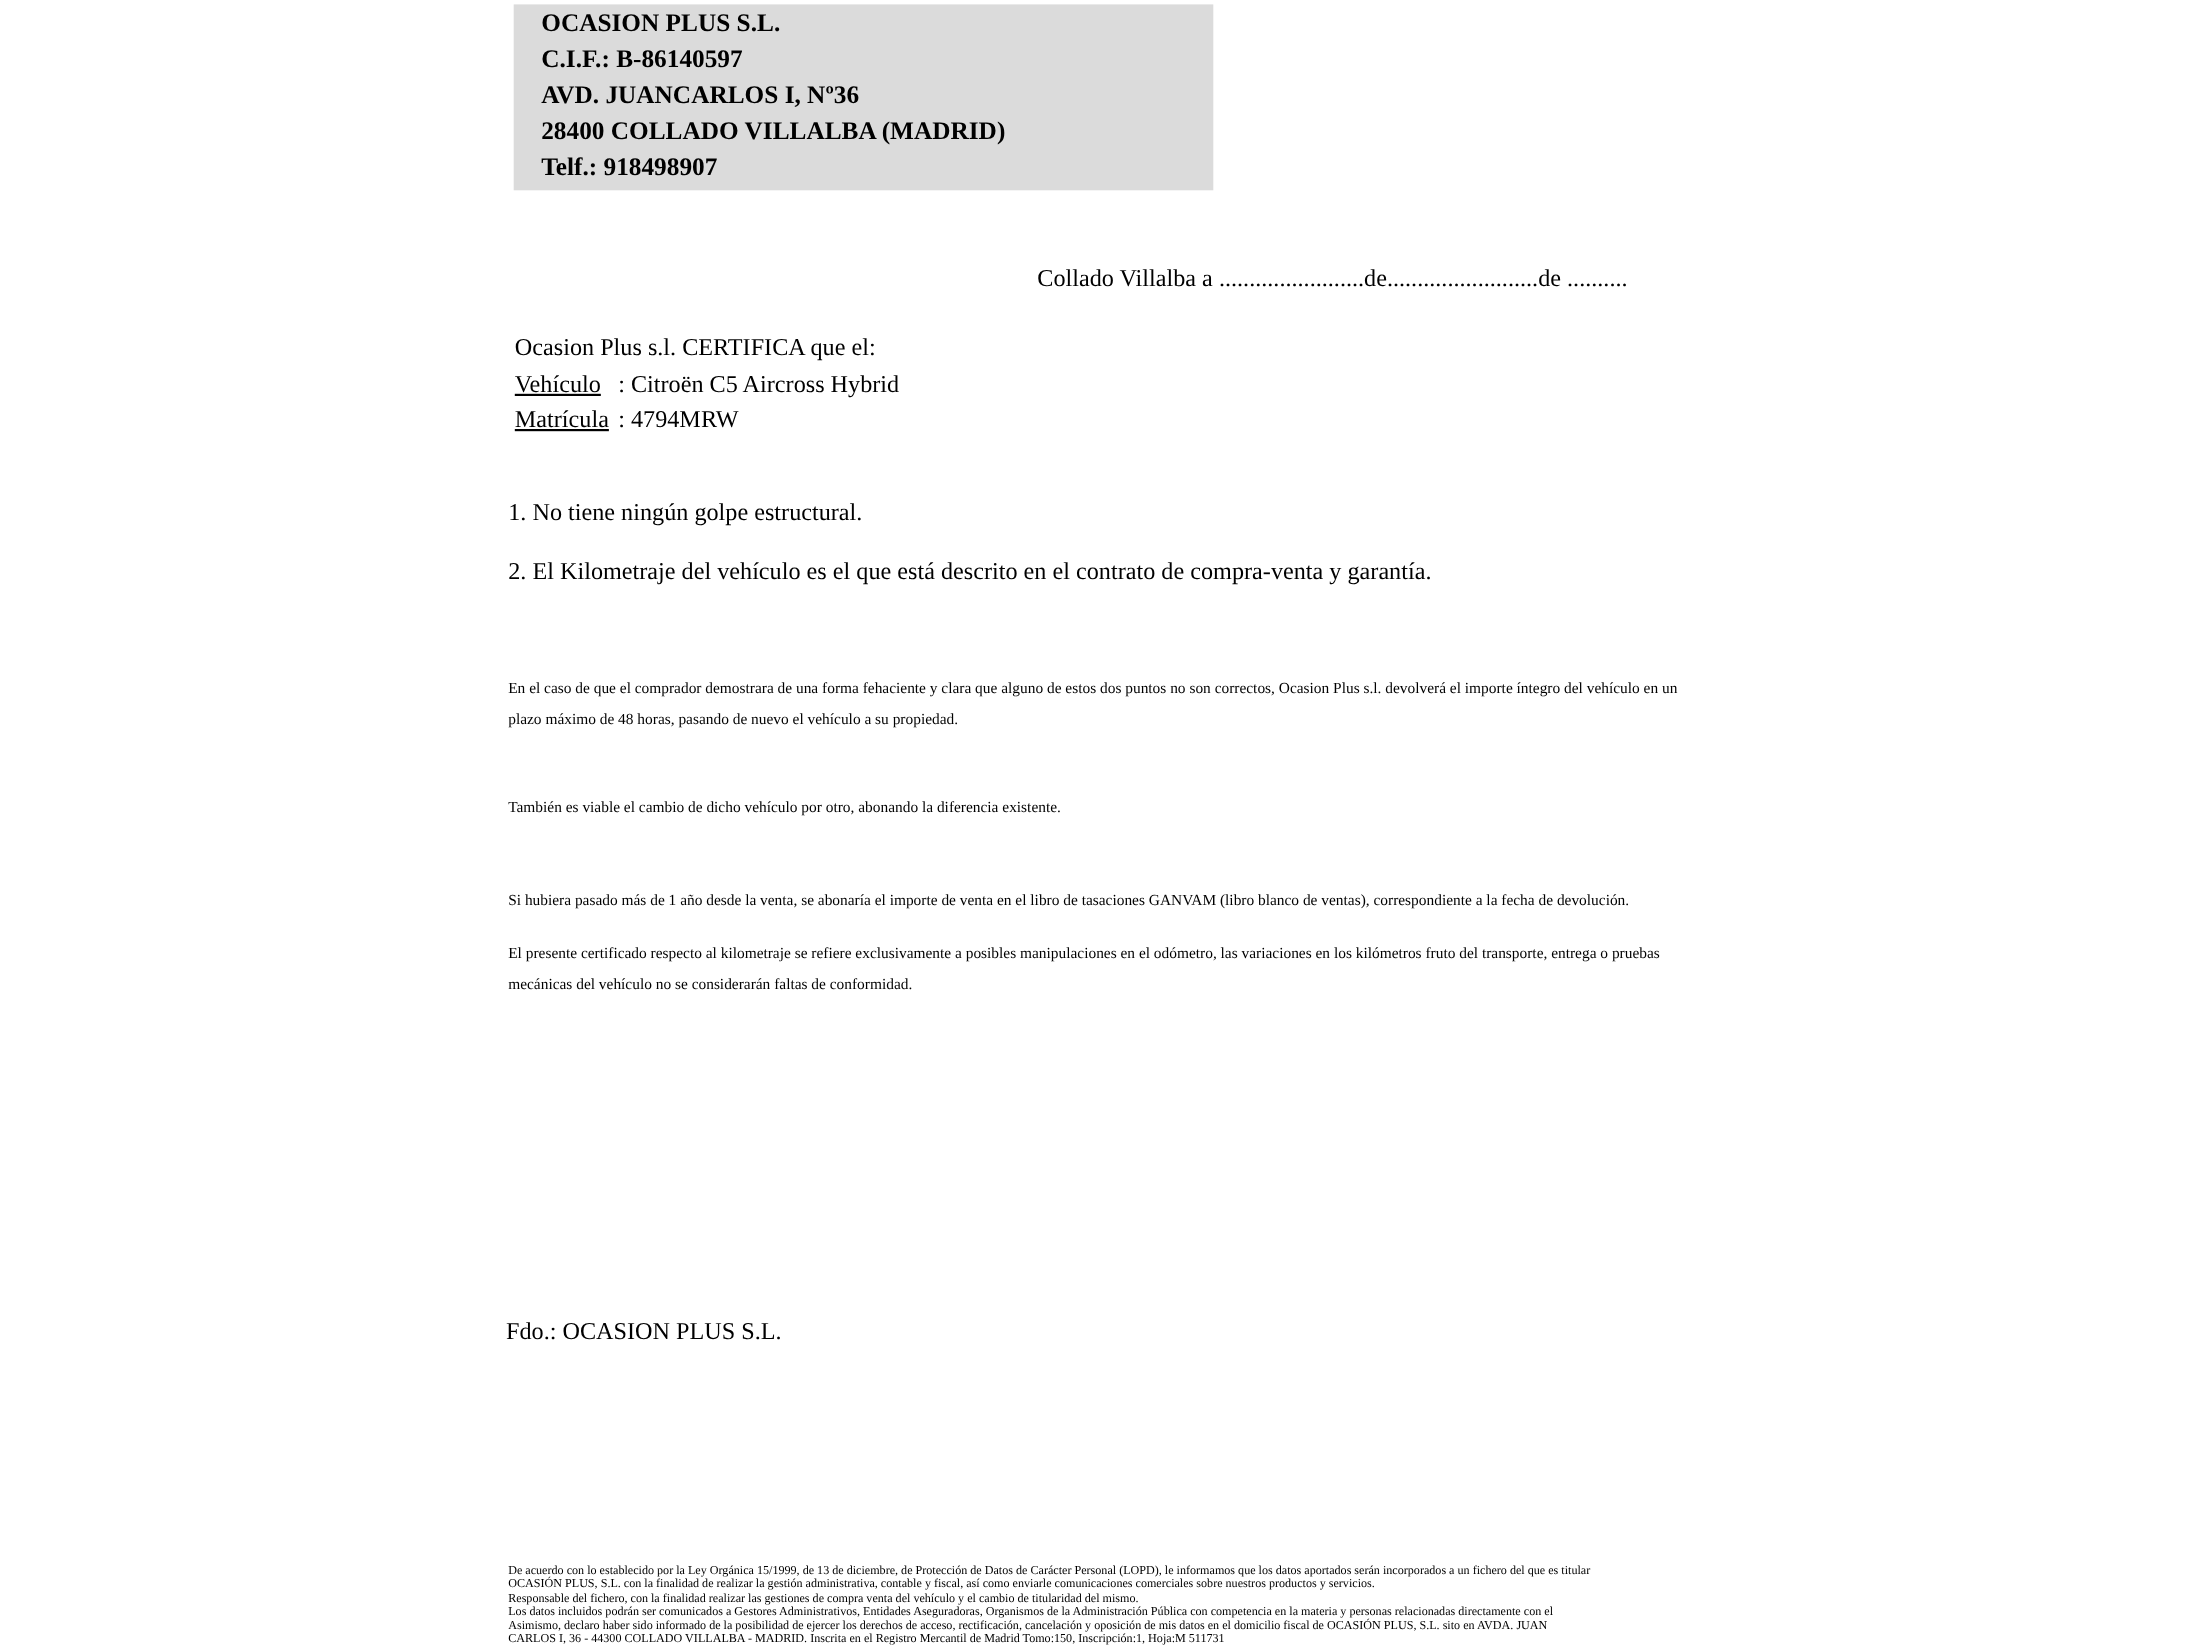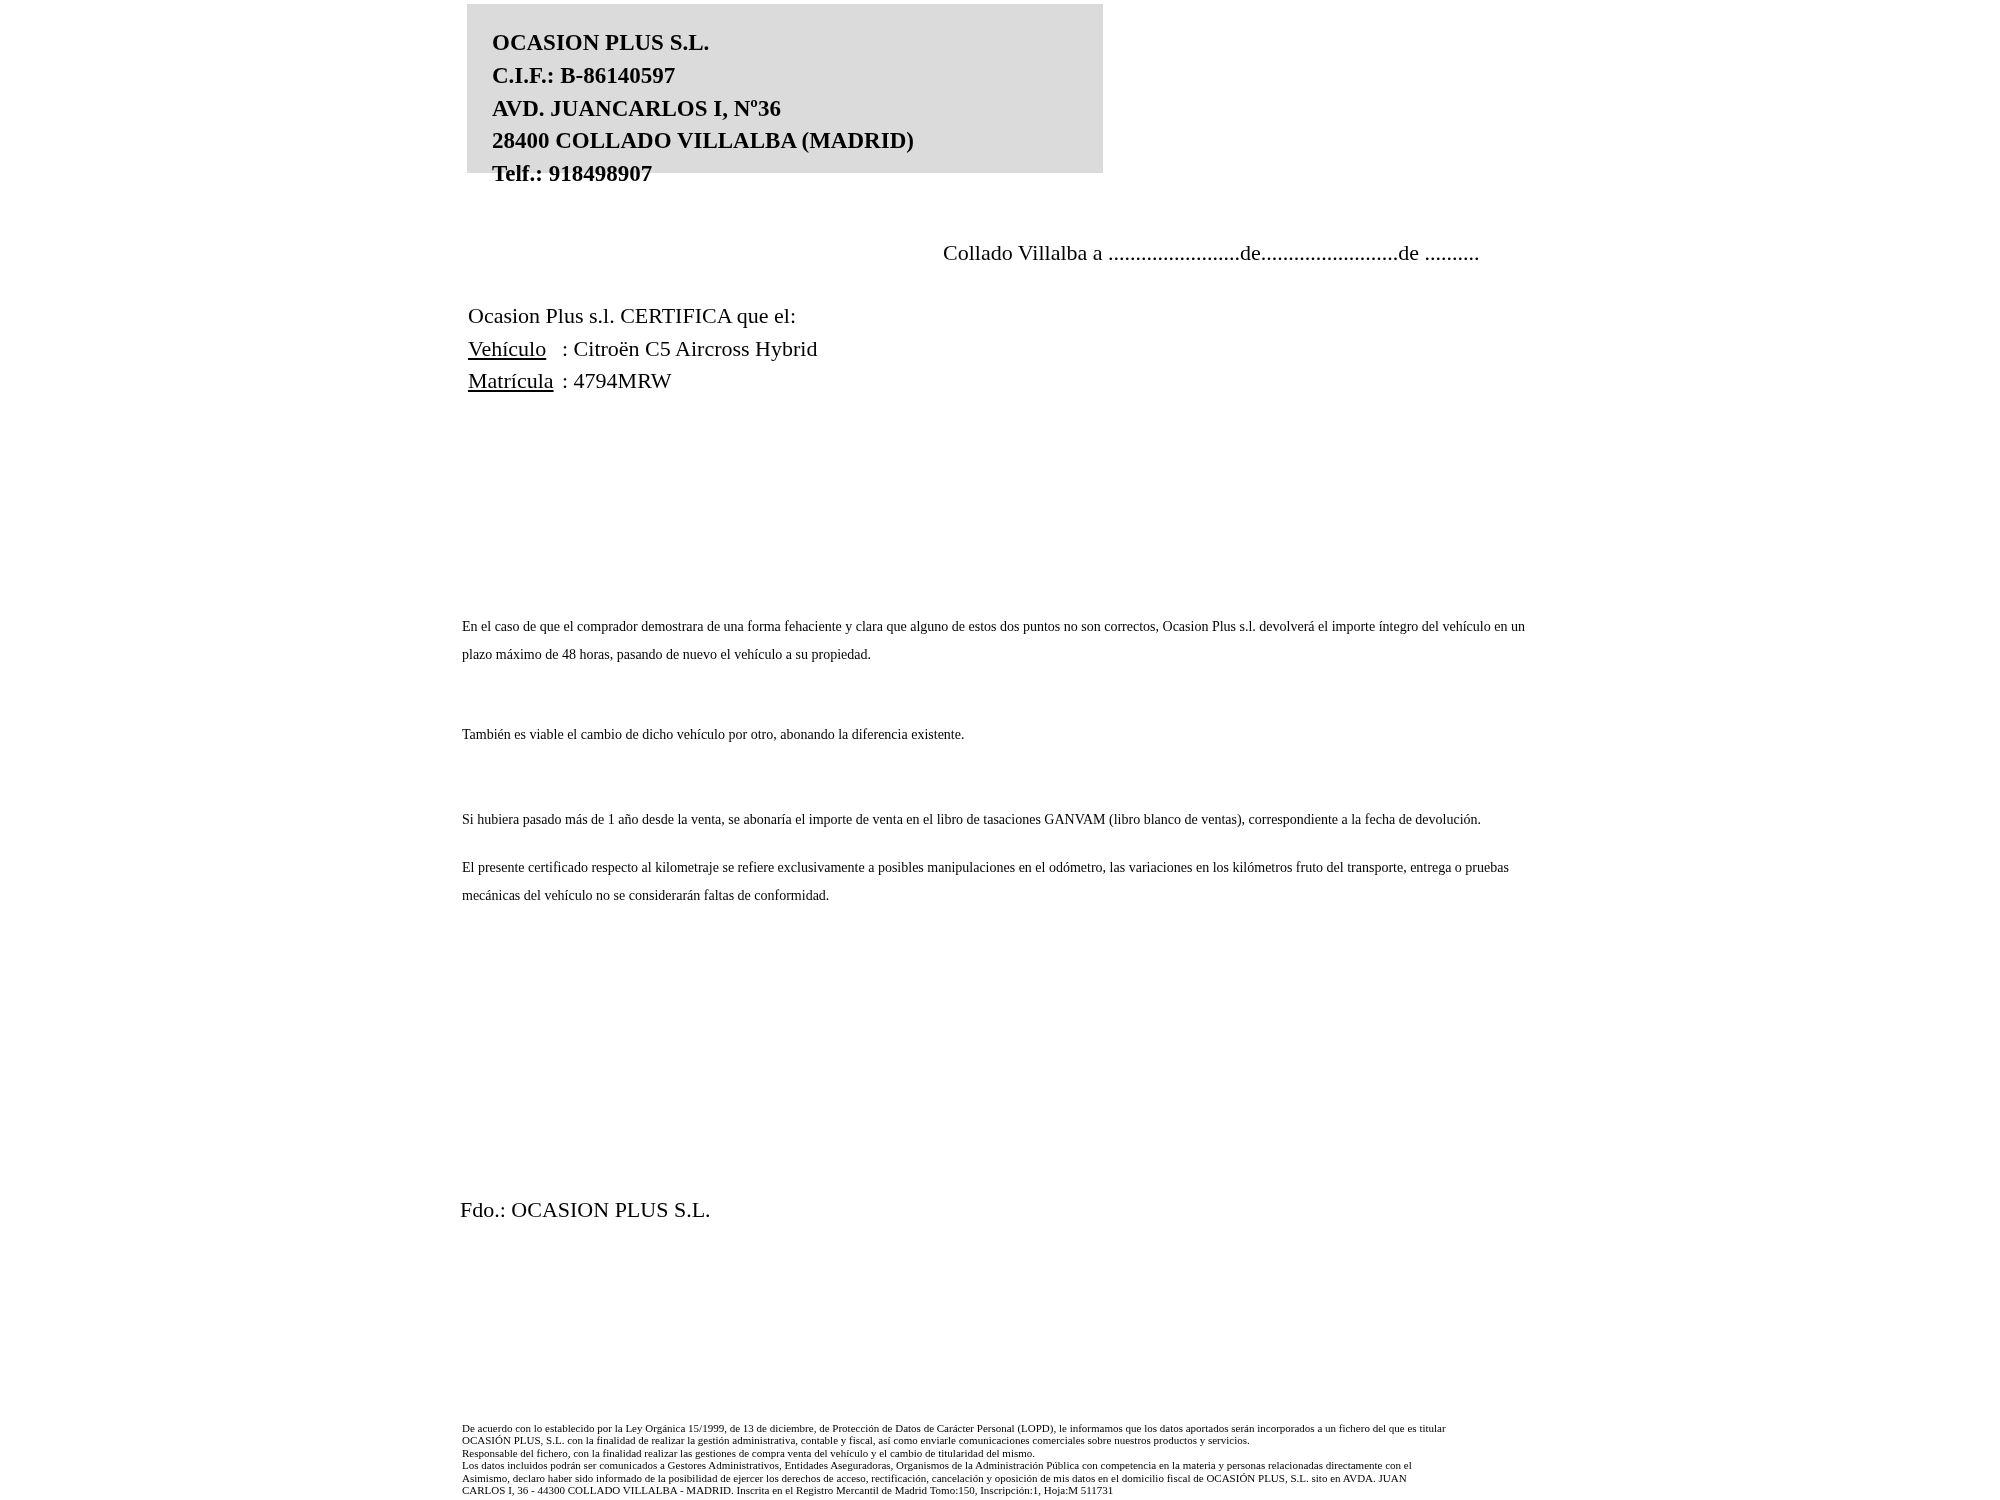--- a/index.html
+++ b/index.html
@@ -13,21 +13,21 @@
     overflow: hidden;
   }
   .company-box {
     position: absolute;
     left: 467px;
     top: 4px;
     width: 636px;
     height: 169px;
     box-sizing: border-box;
     background: #dbdbdb;
-    padding: 23px 0 0 25px;
+    padding: 1px 0 0 25px;
     font-weight: 700;
     font-size: 23px;
     line-height: 32.8px;
     white-space: nowrap;
   }
   .date-line {
     position: absolute;
     left: 943px;
     top: 240px;
     font-size: 22px;
@@ -100,20 +100,24 @@
   <div class="certify-block">
     <div>Ocasion Plus s.l. CERTIFICA que el:</div>
     <div>
       <span class="cert-label">Vehículo</span><span>: Citroën C5 Aircross Hybrid</span>
     </div>
     <div>
       <span class="cert-label">Matrícula</span><span>: 4794MRW</span>
     </div>
   </div>
 
+  <div class="points-block">
+    <div class="point-1">1. No tiene ningún golpe estructural.</div>
+    <div class="point-2">2. El Kilometraje del vehículo es el que está descrito en el contrato de compra-venta y garantía.</div>
+  </div>
 
   <div class="para para-refund">En el caso de que el comprador demostrara de una forma fehaciente y clara que alguno de estos dos puntos no son correctos, Ocasion Plus s.l. devolverá el importe íntegro del vehículo en un plazo máximo de 48 horas, pasando de nuevo el vehículo a su propiedad.</div>
   <div class="para para-exchange">También es viable el cambio de dicho vehículo por otro, abonando la diferencia existente.</div>
   <div class="para para-ganvam">Si hubiera pasado más de 1 año desde la venta, se abonaría el importe de venta en el libro de tasaciones GANVAM (libro blanco de ventas), correspondiente a la fecha de devolución.</div>
   <div class="para para-odometer">El presente certificado respecto al kilometraje se refiere exclusivamente a posibles manipulaciones en el odómetro, las variaciones en los kilómetros fruto del transporte, entrega o pruebas mecánicas del vehículo no se considerarán faltas de conformidad.</div>
 
   <div class="signature-line">Fdo.: OCASION PLUS S.L.</div>
 
   <div class="legal-block">
     <div>De acuerdo con lo establecido por la Ley Orgánica 15/1999, de 13 de diciembre, de Protección de Datos de Carácter Personal (LOPD), le informamos que los datos aportados serán incorporados a un fichero del que es titular</div>

